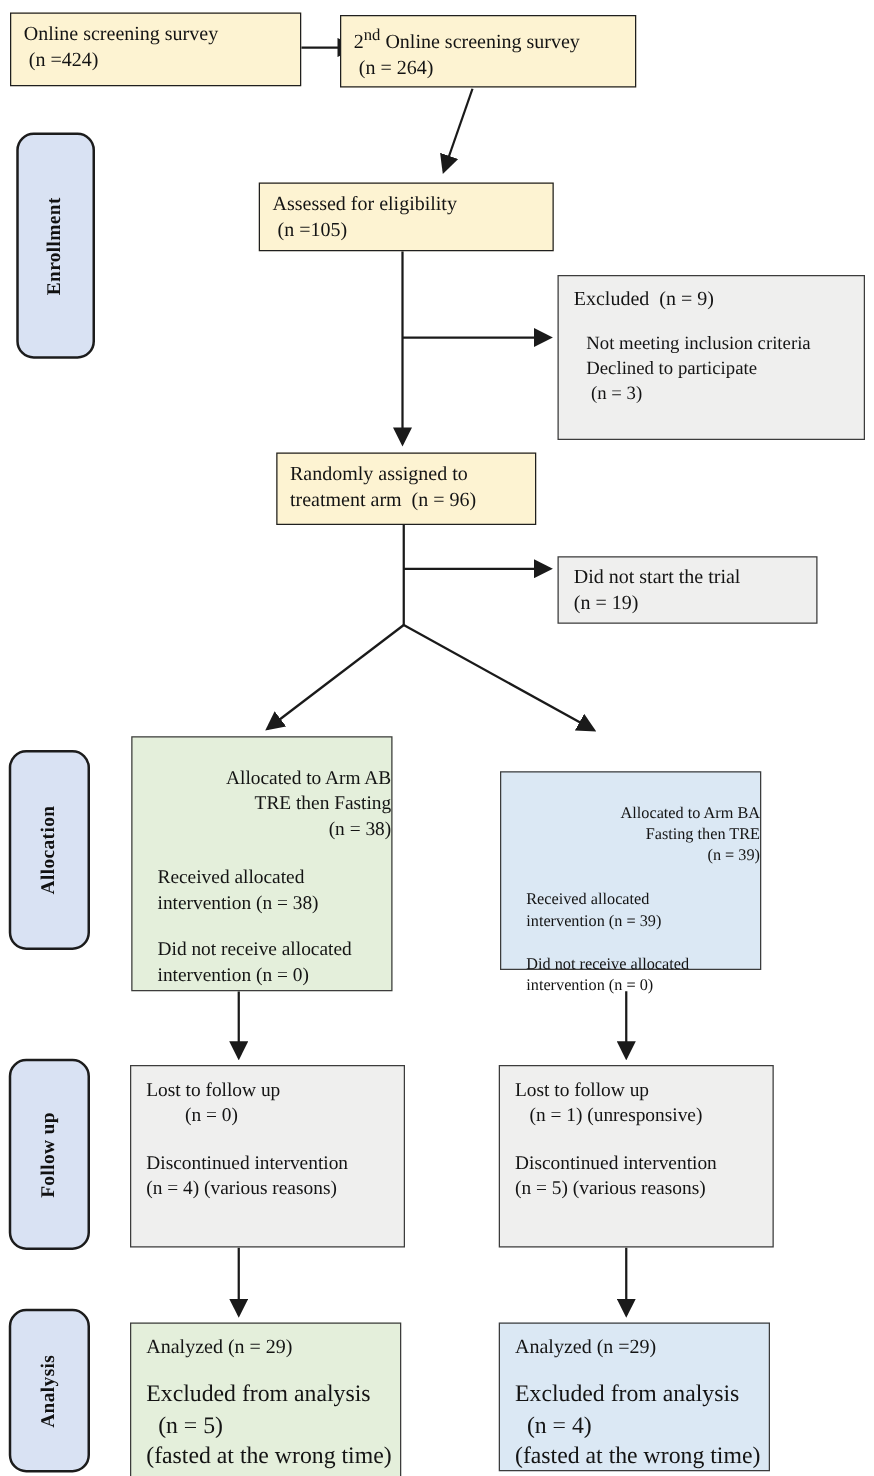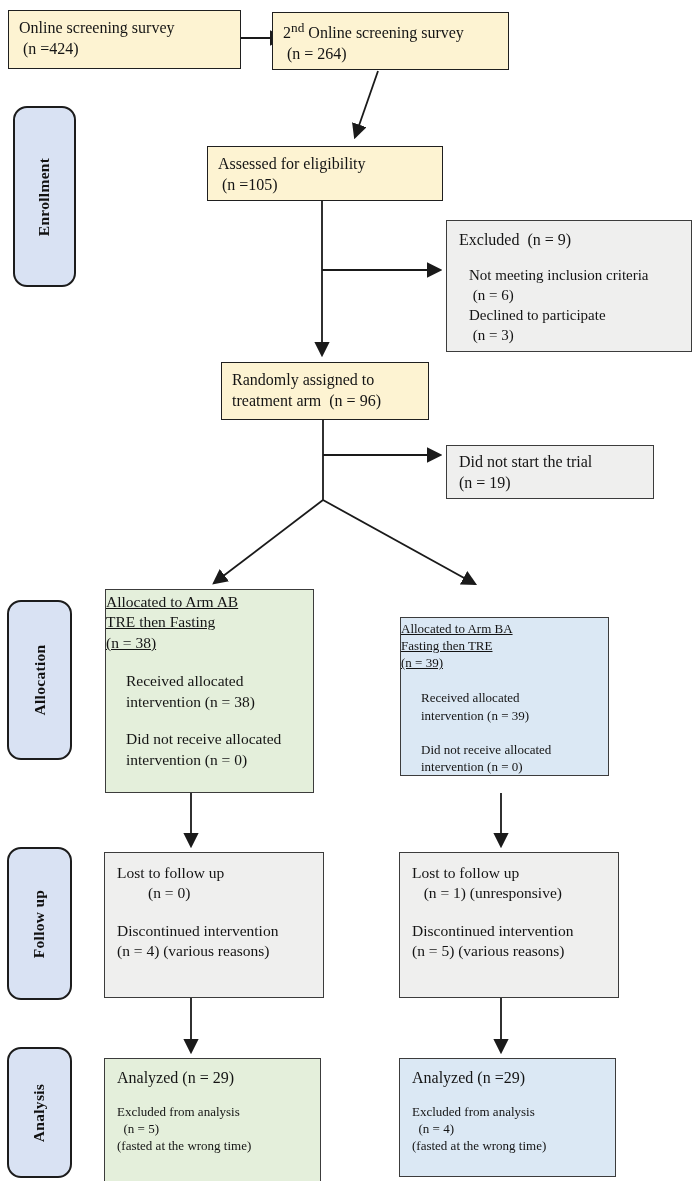--- a/index.html
+++ b/index.html
@@ -17,25 +17,25 @@
   .pad { padding:6px 6px 0 10px; }
   .stage {
     position:absolute; box-sizing:border-box; background:#d9e2f3;
     border:2.2px solid #1c1c1c; border-radius:14px;
     display:flex; align-items:center; justify-content:center;
   }
   .stage span {
     transform:rotate(-90deg); white-space:nowrap; font-weight:bold;
     font-size:15.5px; letter-spacing:0.3px; color:#111;
   }
-  .center-head { text-align:left; padding-top:2px;text-decoration:underline; }
+  .center-head { text-align:right; padding-top:23px; }
   .sub { padding-left:20px; }
   .gap-md { margin-top:18px; }
   .gap-sm { margin-top:17px; }
-  .small { font-size:13px; line-height:1.3; }
+  .small { font-size:19px; line-height:1.3; }
 </style>
 </head>
 <body>
 
 <div class="canvas">
 
   <svg class="overlay" viewBox="0 0 699 1181">
     <defs>
       <marker id="ah" viewBox="0 0 10 10" refX="8.5" refY="5" markerWidth="8.5" markerHeight="8.5" orient="auto-start-reverse">
         <path d="M0,0 L10,5 L0,10 z" fill="#1a1a1a"></path>
@@ -82,21 +82,20 @@
 
   <div class="box cream pad" style="left:207px; top:146px; width:236px; height:55px;">
     <div class="ln">Assessed for eligibility</div>
     <div class="ln"> (n =105)</div>
   </div>
 
   <div class="box gray" style="left:446px; top:220px; width:246px; height:132px; padding:8px 4px 0 12px;">
     <div class="ln">Excluded  (n = 9)</div>
     <div style="margin-top:16px; padding-left:10px; font-size:15px;">
       <div class="ln">Not meeting inclusion criteria</div>
-      <div class="ln"> (n = 6)</div>
       <div class="ln">Declined to participate</div>
       <div class="ln"> (n = 3)</div>
     </div>
   </div>
 
   <div class="box cream pad" style="left:221px; top:362px; width:208px; height:58px;">
     <div class="ln">Randomly assigned to</div>
     <div class="ln">treatment arm  (n = 96)</div>
   </div>
 

